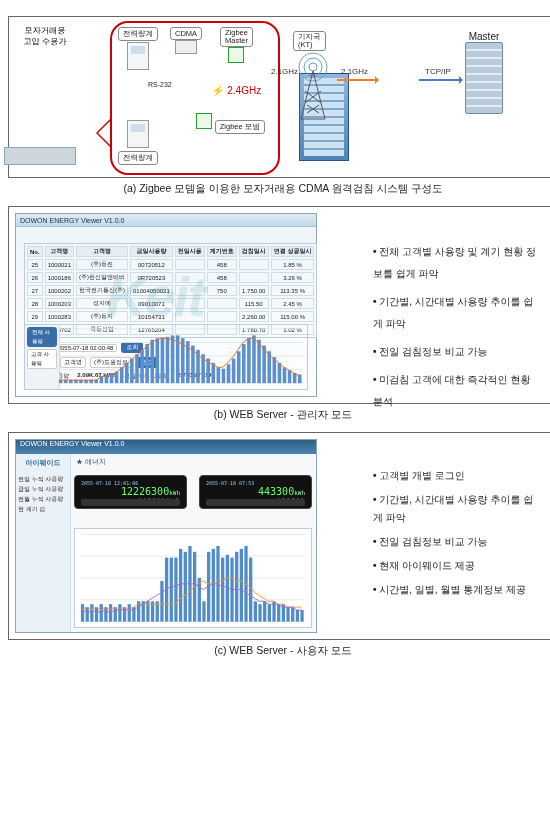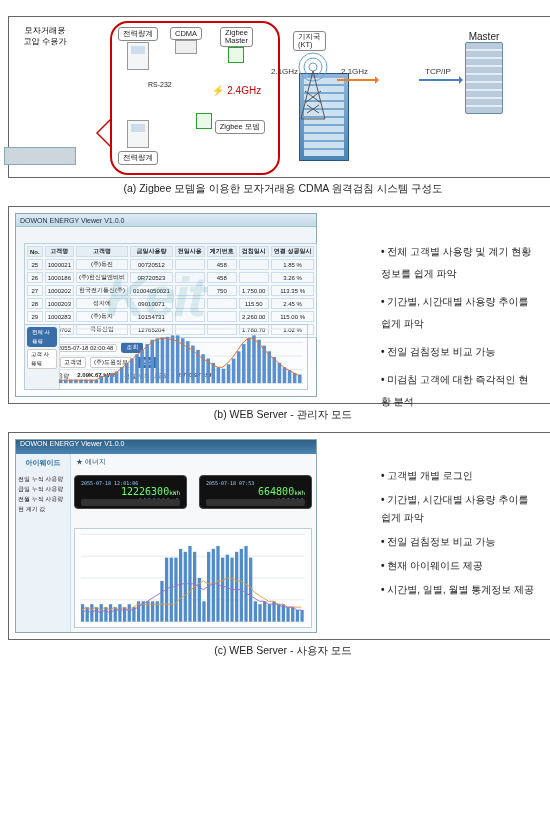--- a/index.html
+++ b/index.html
@@ -44,21 +44,21 @@
   .tbl th{background:#e6eef5}
   .filterbar{display:flex;gap:4px;margin:4px 8px;font-size:6px;align-items:center}
   .pill{background:#3a6ea8;color:#fff;border-radius:3px;padding:1px 5px}
   .mini{border:1px solid #ccc;border-radius:2px;padding:0 3px;background:#fff}
   .totals{display:flex;gap:8px;margin:2px 8px;font-size:6px}
   .chartA{position:absolute;left:8px;right:8px;bottom:6px;height:64px;border:1px solid #bcd}
   .chartA .side{position:absolute;left:0;top:0;bottom:0;width:30px;background:#eef3f8;border-right:1px solid #cde;font-size:5.5px;padding:2px;line-height:9px}
   .chartA svg{position:absolute;left:30px;right:0;top:0;bottom:0}
   .wm{position:absolute;left:90px;top:50px;font-size:56px;font-weight:700;color:rgba(80,160,170,.18);letter-spacing:-2px;font-style:italic}
   .bul{position:absolute;left:316px;top:18px;right:6px;font-size:10px;line-height:22px}
-  .bul li{list-style:none;margin:6px 16px}
+  .bul li{list-style:none;margin:6px 8px}
   .bul li::before{content:"\2022  ";font-weight:900}
 
   
   .sshot2{position:absolute;left:6px;top:6px;bottom:6px;width:300px;border:1px solid #8aa;background:#f6f8fa}
   .hdr2{height:14px;background:linear-gradient(#2f5f86,#4b84b2);color:#fff;font-size:7px;padding-left:4px}
   .side2{position:absolute;left:0;top:14px;width:54px;bottom:0;background:#eaf2f8;border-right:1px solid #cde;font-size:7px;text-align:center}
   .side2 .logo{font-weight:700;color:#2a6aa0;margin-top:4px}
   .main2{position:absolute;left:54px;right:0;top:14px;bottom:0}
   .meters{display:flex;gap:12px;justify-content:center;margin:8px 4px}
   .meter{background:#111;border:1px solid #444;border-radius:4px;width:110px;padding:4px 6px;color:#6f6;font-family:monospace;font-size:10px;text-align:right;position:relative}
@@ -322,21 +322,21 @@
         <div style="font-size:7px;margin:3px 6px;color:#357">★  에너지</div>
         <div class="meters">
           <div class="meter">
             <div style="font-size:5px;color:#9cf;text-align:left">2055-07-18 12:01:06</div>
             <span>12226300</span><span style="font-size:6px;color:#9f9">kWh</span>
             <div class="sub">0039555.2</div>
             <div class="cap"></div>
           </div>
           <div class="meter">
             <div style="font-size:5px;color:#9cf;text-align:left">2055-07-18 07:53</div>
-            <span>664800</span><span style="font-size:6px;color:#9f9">kWh</span>
+            <span>443300</span><span style="font-size:6px;color:#9f9">kWh</span>
             <div class="sub">138800</div>
             <div class="cap"></div>
           </div>
         </div>
         <div class="chartC">
           <svg id="chartC" viewBox="0 0 240 110" preserveAspectRatio="none">
               <line x1="6" y1="6" x2="234" y2="6" stroke="#e2e8ee"></line>
               <line x1="6" y1="30.5" x2="234" y2="30.5" stroke="#e2e8ee"></line>
               <line x1="6" y1="55" x2="234" y2="55" stroke="#e2e8ee"></line>
               <line x1="6" y1="79.5" x2="234" y2="79.5" stroke="#e2e8ee"></line>

